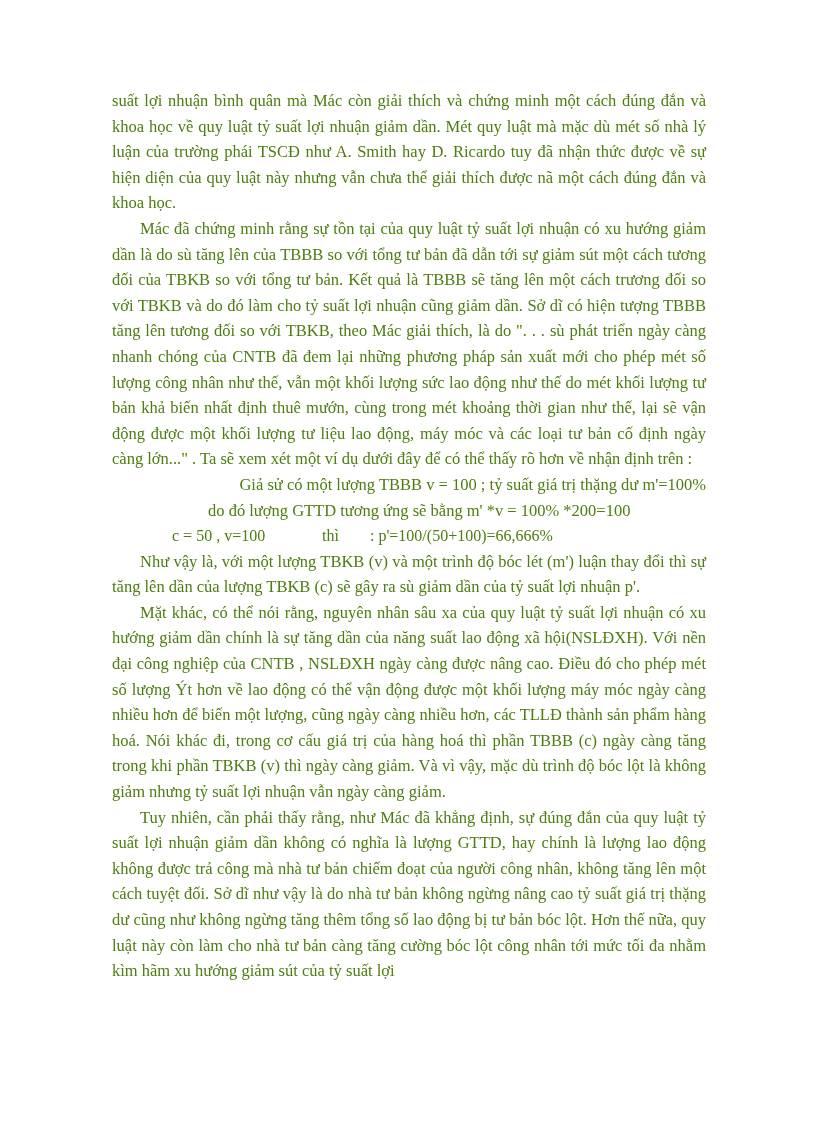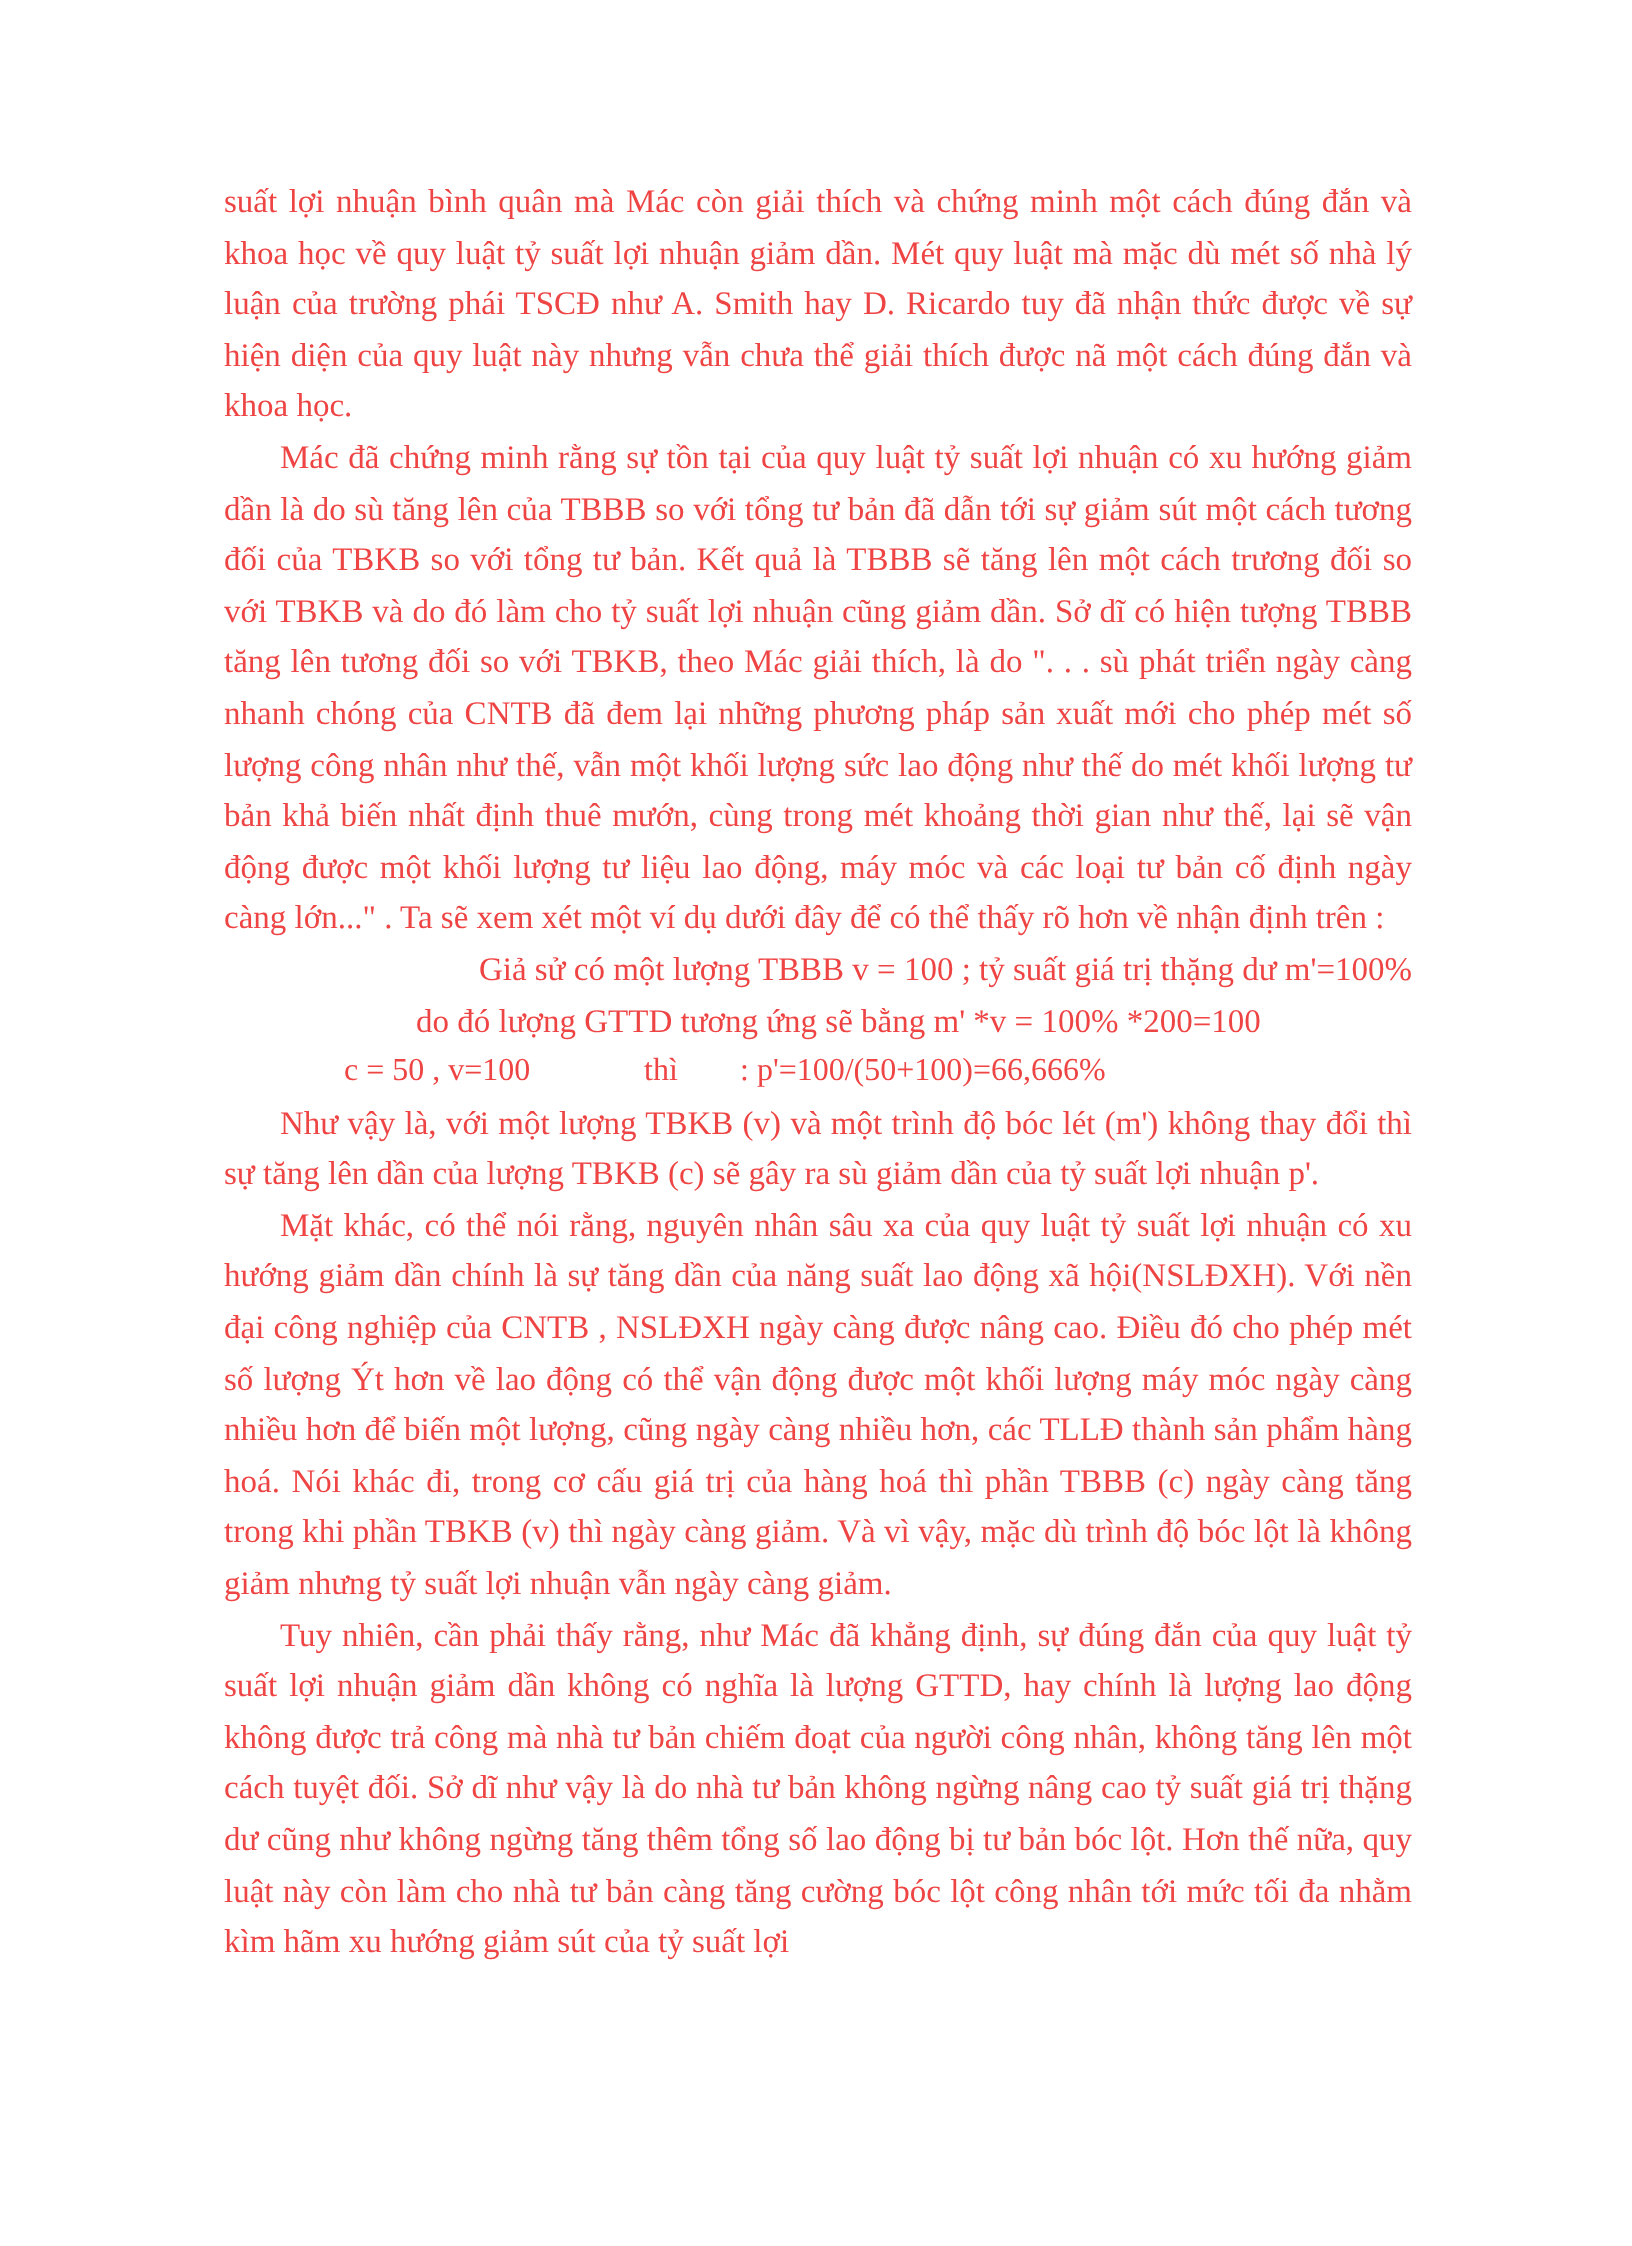--- a/index.html
+++ b/index.html
@@ -8,21 +8,21 @@
     background: #ffffff;
   }
   .page {
     position: relative;
     width: 816px;
     height: 992px;
     background: #ffffff;
     margin: 0 auto;
     overflow: hidden;
     font-family: "Liberation Serif", "DejaVu Serif", serif;
-    color: #ef4444;
+    color: #4d7c0f;
   }
   .content {
     position: absolute;
     left: 112px;
     top: 88px;
     width: 594px;
   }
   p {
     margin: 0;
     font-size: 16.5px;
@@ -88,20 +88,20 @@
     <table class="tbl">
       <tbody>
         <tr>
           <td class="c1">c = 50 , v=100</td>
           <td class="c2">thì</td>
           <td class="c3">: p'=100/(50+100)=66,666%</td>
         </tr>
       </tbody>
     </table>
 
-    <p class="indent">Như vậy là, với một lượng TBKB (v) và một trình độ bóc lét (m') không thay đổi thì sự tăng lên dần của lượng TBKB (c) sẽ gây ra sù giảm dần của tỷ suất lợi nhuận p'.</p>
+    <p class="indent">Như vậy là, với một lượng TBKB (v) và một trình độ bóc lét (m') luận thay đổi thì sự tăng lên dần của lượng TBKB (c) sẽ gây ra sù giảm dần của tỷ suất lợi nhuận p'.</p>
     <p class="indent">Mặt khác, có thể nói rằng, nguyên nhân sâu xa của quy luật tỷ suất lợi nhuận có xu hướng giảm dần chính là sự tăng dần của năng suất lao động xã hội(NSLĐXH). Với nền đại công nghiệp của CNTB , NSLĐXH ngày càng được nâng cao. Điều đó cho phép mét số lượng Ýt hơn về lao động có thể vận động được một khối lượng máy móc ngày càng nhiều hơn để biến một lượng, cũng ngày càng nhiều hơn, các TLLĐ thành sản phẩm hàng hoá. Nói khác đi, trong cơ cấu giá trị của hàng hoá thì phần TBBB (c) ngày càng tăng trong khi phần TBKB (v) thì ngày càng giảm. Và vì vậy, mặc dù trình độ bóc lột là không giảm nhưng tỷ suất lợi nhuận vẫn ngày càng giảm.</p>
     <p class="indent">Tuy nhiên, cần phải thấy rằng, như Mác đã khẳng định, sự đúng đắn của quy luật tỷ suất lợi nhuận giảm dần không có nghĩa là lượng GTTD, hay chính là lượng lao động không được trả công mà nhà tư bản chiếm đoạt của người công nhân, không tăng lên một cách tuyệt đối. Sở dĩ như vậy là do nhà tư bản không ngừng nâng cao tỷ suất giá trị thặng dư cũng như không ngừng tăng thêm tổng số lao động bị tư bản bóc lột. Hơn thế nữa, quy luật này còn làm cho nhà tư bản càng tăng cường bóc lột công nhân tới mức tối đa nhằm kìm hãm xu hướng giảm sút của tỷ suất lợi</p>
 
   </div>
 
   <div class="pagenum">11</div>
 </div>
 
 </body></html>

